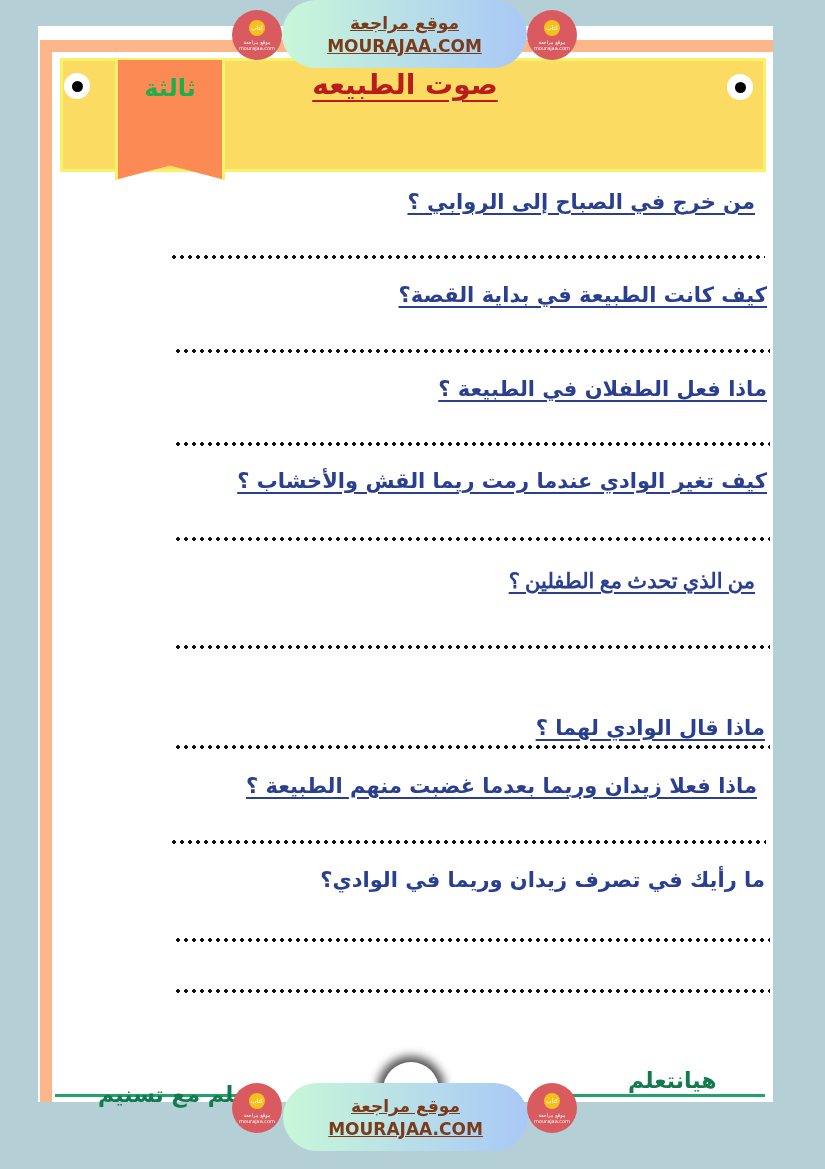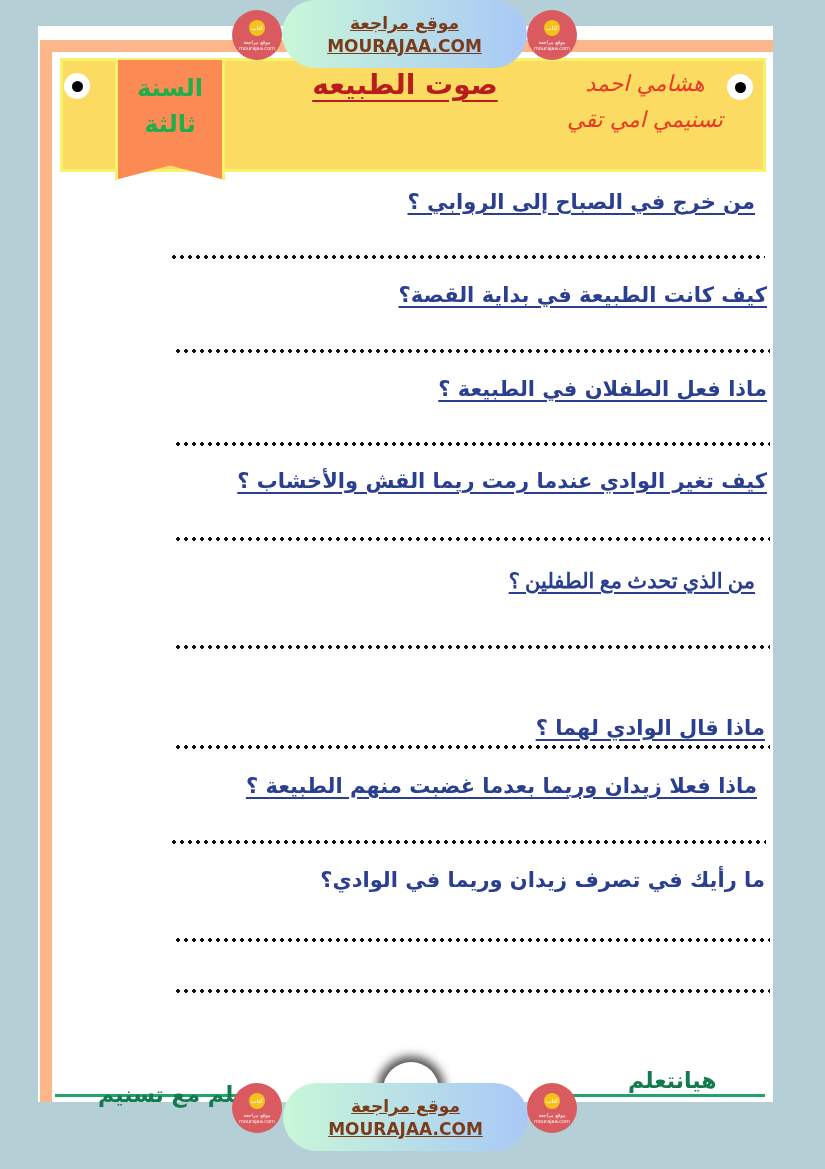--- a/index.html
+++ b/index.html
@@ -98,31 +98,28 @@
 <div class="page"></div>
 <div class="top-stripe"></div>
 <div class="left-stripe"></div>
 
 <div class="header-box"></div>
 <div class="flower flower-left"></div>
 <div class="flower flower-right"></div>
 
 <div class="ribbon"></div>
 <div class="ribbon-text">
-  <div>السنة</div>
   <div>ثالثة</div>
 </div>
 
 <div class="title">
   <div>صوت  الطبيعه</div>
 </div>
 
 <div class="authors">
-  <div>هشامي احمد</div>
-  <div>تسنيمي امي تقي</div>
 </div>
 
 <div class="question" style="right:70px; top:190px;">من خرج في الصباح إلى الروابي ؟</div>
 <div class="dots" style="left:170px; width:595px; top:254px;"></div>
 
 <div class="question" style="right:58px; top:283px;">كيف كانت الطبيعة في بداية القصة؟</div>
 <div class="dots" style="left:174px; width:596px; top:348px;"></div>
 
 <div class="question" style="right:58px; top:377px;">ماذا فعل الطفلان في الطبيعة ؟</div>
 <div class="dots" style="left:174px; width:596px; top:441px;"></div>

